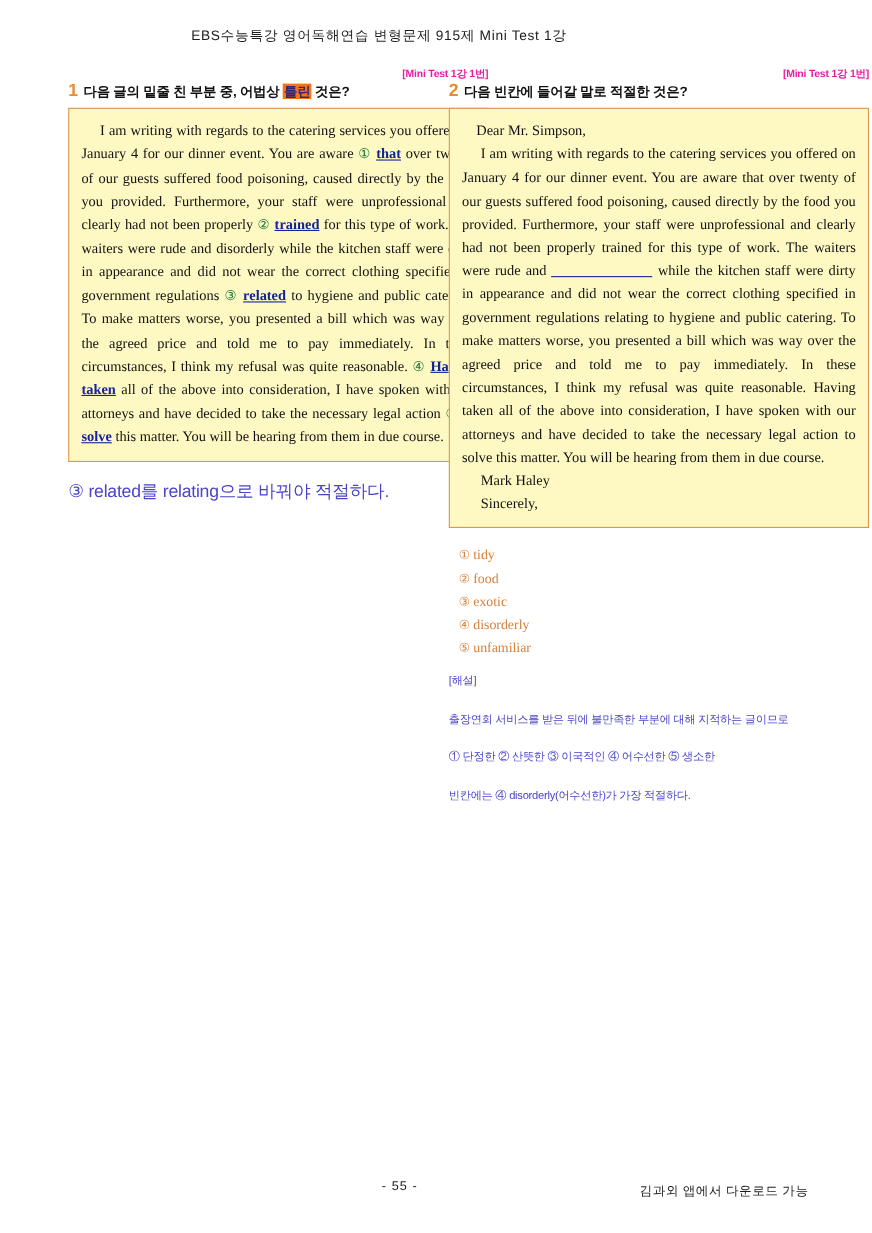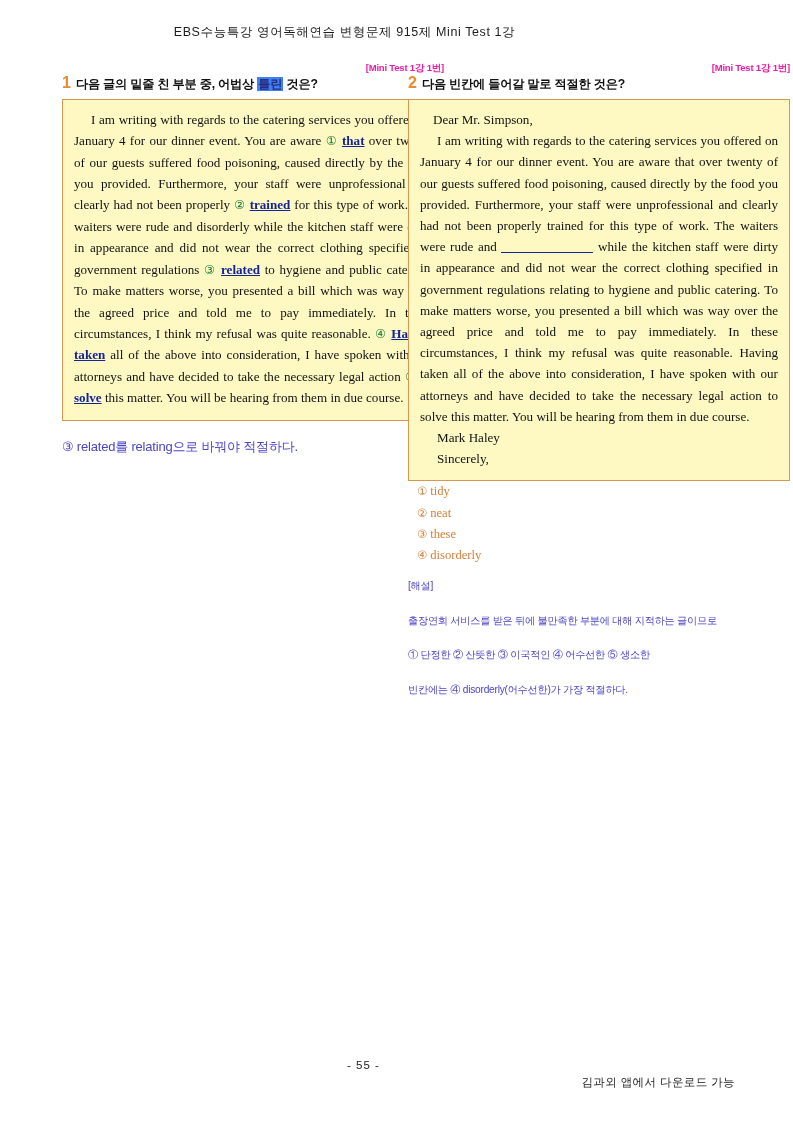--- a/index.html
+++ b/index.html
@@ -66,21 +66,21 @@
     font-family: "Liberation Sans", sans-serif;
     line-height: 1;
   }
   .q-text {
     font-size: 12.2px;
     font-weight: bold;
     color: #111111;
     letter-spacing: -0.2px;
   }
   .hl {
-    background: #3b82f6;
+    background: #f97316;
     color: #2a2a7a;
     padding: 0 1px;
   }
 
   
   .passage {
     border: 1.2px solid #d9964f;
     padding: 9px 11px 11px 11px;
     box-sizing: border-box;
     font-family: "Liberation Serif", serif;
@@ -121,29 +121,29 @@
   .blank {
     display: inline-block;
     width: 92px;
     border-bottom: 1.2px solid #15239b;
     vertical-align: -2px;
   }
 
   
   .answer-note {
     margin-top: 16px;
-    font-size: 13px;
+    font-size: 16px;
     color: #4a44c8;
     letter-spacing: -0.2px;
     line-height: 1.5;
   }
 
   
   .choices {
-    margin-top: 0;
+    margin-top: 14px;
     padding-left: 9px;
   }
   .choice {
     font-family: "Liberation Serif", serif;
     font-size: 12.6px;
     color: #d4813c;
     line-height: 1.68;
   }
   .choice .cmark {
     font-family: "DejaVu Sans", sans-serif;
@@ -158,21 +158,21 @@
     color: #4a44c8;
     letter-spacing: -0.25px;
     line-height: 1.52;
   }
   .explain .tagline { margin-bottom: 16px; }
   .explain .line { white-space: normal; margin-top: 19px; }
 
   
   .page-number {
     position: absolute;
-    bottom: 50px;
+    bottom: 36px;
     left: 0;
     width: 727px;
     text-align: center;
     font-size: 11.5px;
     color: #222222;
     letter-spacing: 1px;
   }
   .footer-note {
     position: absolute;
     bottom: 31px;
@@ -215,23 +215,24 @@
 
   <div class="passage">
     <p class="salute">Dear Mr. Simpson,</p>
     <p class="indent"><span>I am writing with regards to the catering services you offered on January 4 for our dinner event. You are aware that over twenty of our guests suffered food poisoning, caused directly by the food you provided. Furthermore, your staff were unprofessional and clearly had not been properly trained for this type of work. The waiters were rude and</span> <span class="blank"></span> <span>while the kitchen staff were dirty in appearance and did not wear the correct clothing specified in government regulations relating to hygiene and public catering. To make matters worse, you presented a bill which was way over the agreed price and told me to pay immediately. In these circumstances, I think my refusal was quite reasonable. Having taken all of the above into consideration, I have spoken with our attorneys and have decided to take the necessary legal action to solve this matter. You will be hearing from them in due course.</span></p>
     <p class="sign">Mark Haley</p>
     <p class="sign">Sincerely,</p>
   </div>
 
   <div class="choices">
     <div class="choice"><span class="cmark">①</span><span>tidy</span></div>
-    <div class="choice"><span class="cmark">②</span><span>neat</span></div>
-    <div class="choice"><span class="cmark">③</span><span>these</span></div>
+    <div class="choice"><span class="cmark">②</span><span>food</span></div>
+    <div class="choice"><span class="cmark">③</span><span>exotic</span></div>
     <div class="choice"><span class="cmark">④</span><span>disorderly</span></div>
+    <div class="choice"><span class="cmark">⑤</span><span>unfamiliar</span></div>
   </div>
 
   <div class="explain">
     <div class="tagline">[해설]</div>
     <div class="line">출장연회 서비스를 받은 뒤에 불만족한 부분에 대해 지적하는 글이므로</div>
     <div class="line">① 단정한 ② 산뜻한 ③ 이국적인 ④ 어수선한 ⑤ 생소한</div>
     <div class="line">빈칸에는 ④ disorderly(어수선한)가 가장 적절하다.</div>
   </div>
 
 </div>

